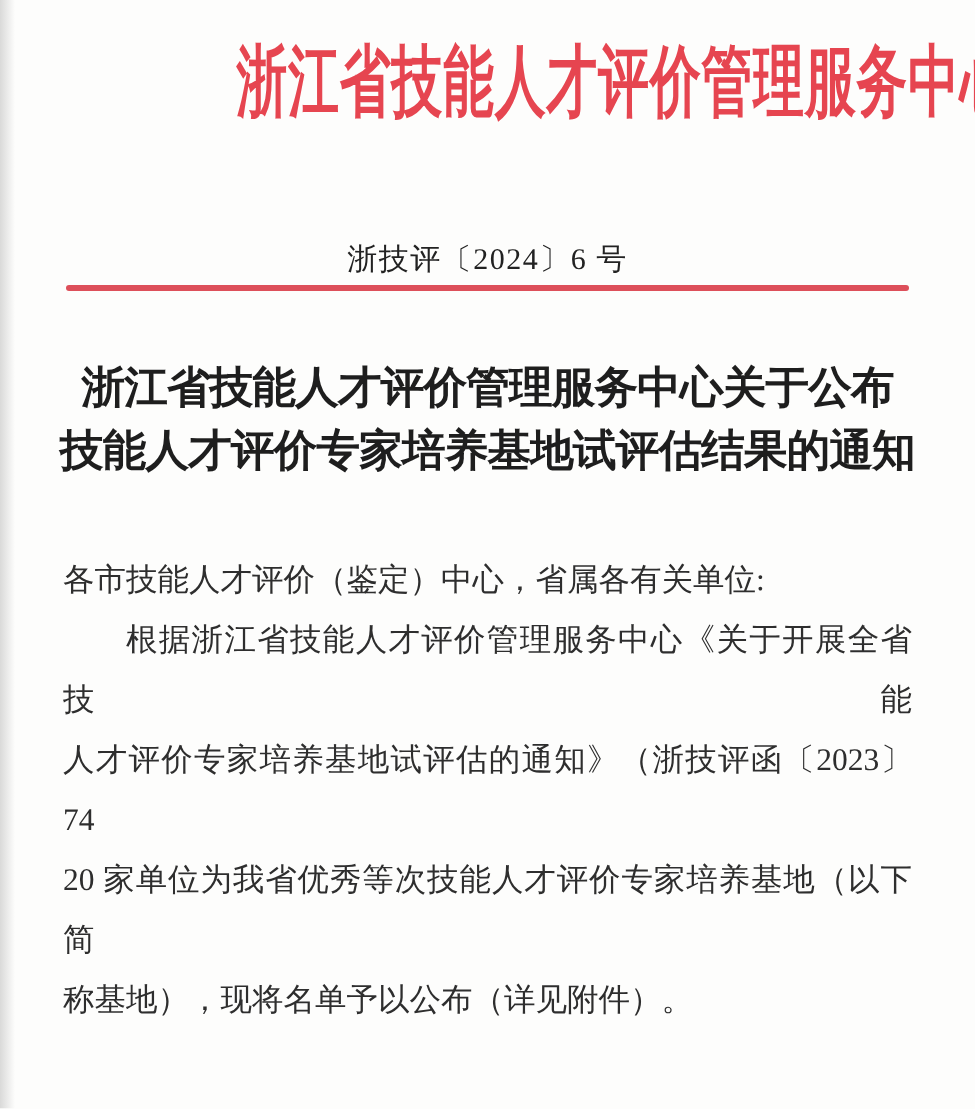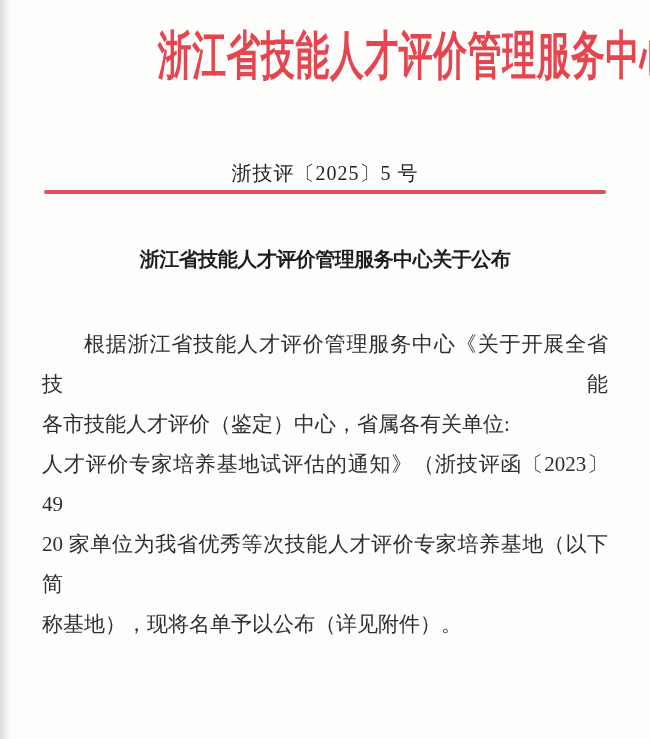--- a/index.html
+++ b/index.html
@@ -43,21 +43,21 @@
   .red-divider {
     margin: 2px 44px 0 44px;
     height: 4px;
     border-radius: 2px;
     background: var(--divider-red, #dd4f5a);
   }
   .doc-title {
     margin-top: 44px;
     text-align: center;
     font-weight: 700;
-    font-size: 20px;
+    font-size: 29px;
     line-height: 42px;
     color: #1e1e1e;
     letter-spacing: -0.5px;
   }
   .body-text {
     margin: 44px 42px 0 42px;
     font-size: 21px;
     line-height: 40px;
     color: #2e2e2e;
   }
@@ -74,28 +74,29 @@
 </style>
 </head>
 <body>
 
 <div class="scan-shadow-left"></div>
 
 <div class="red-header">
   <span class="org">浙江省技能人才评价管理服务中心文件</span>
 </div>
 
-<div class="doc-number">浙技评〔2025〕5 号</div>
+<div class="doc-number">浙技评〔2024〕6 号</div>
 
 <div class="red-divider"></div>
 
 <div class="doc-title">
   <div>浙江省技能人才评价管理服务中心关于公布</div>
+  <div>技能人才评价专家培养基地试评估结果的通知</div>
 </div>
 
 <div class="body-text">
+  <div class="line">各市技能人才评价（鉴定）中心，省属各有关单位:</div>
   <div class="line fill indent">根据浙江省技能人才评价管理服务中心《关于开展全省技能</div>
-  <div class="line">各市技能人才评价（鉴定）中心，省属各有关单位:</div>
-  <div class="line fill">人才评价专家培养基地试评估的通知》（浙技评函〔2023〕49</div>
+  <div class="line fill">人才评价专家培养基地试评估的通知》（浙技评函〔2023〕74</div>
   <div class="line fill">20 家单位为我省优秀等次技能人才评价专家培养基地（以下简</div>
   <div class="line">称基地），现将名单予以公布（详见附件）。</div>
 
 </div>
 
 </body></html>

